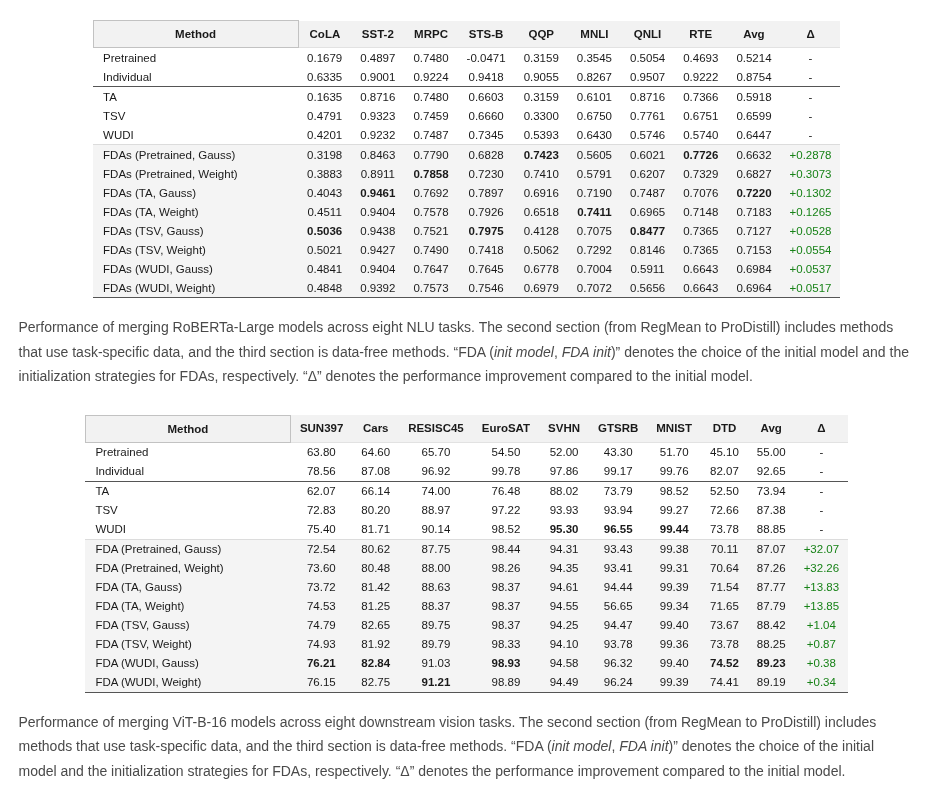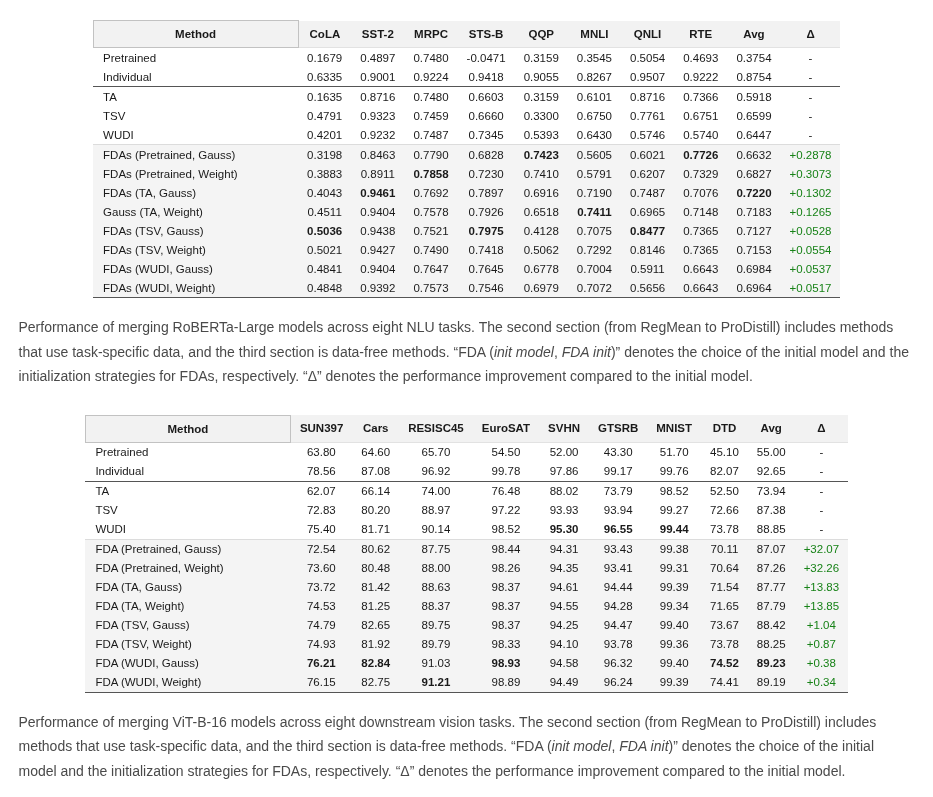--- a/index.html
+++ b/index.html
@@ -77,21 +77,21 @@
           <tr class="s1">
             <td class="method">Pretrained</td>
             <td>0.1679</td>
             <td>0.4897</td>
             <td>0.7480</td>
             <td>-0.0471</td>
             <td>0.3159</td>
             <td>0.3545</td>
             <td>0.5054</td>
             <td>0.4693</td>
-            <td>0.3754</td>
+            <td>0.5214</td>
             <td class="delta">-</td>
           </tr>
           <tr class="s1">
             <td class="method">Individual</td>
             <td>0.6335</td>
             <td>0.9001</td>
             <td>0.9224</td>
             <td>0.9418</td>
             <td>0.9055</td>
             <td>0.8267</td>
@@ -172,21 +172,21 @@
             <td>0.7692</td>
             <td>0.7897</td>
             <td>0.6916</td>
             <td>0.7190</td>
             <td>0.7487</td>
             <td>0.7076</td>
             <td class="best">0.7220</td>
             <td class="delta green">+0.1302</td>
           </tr>
           <tr class="s3">
-            <td class="method">Gauss (TA, Weight)</td>
+            <td class="method">FDAs (TA, Weight)</td>
             <td>0.4511</td>
             <td>0.9404</td>
             <td>0.7578</td>
             <td>0.7926</td>
             <td>0.6518</td>
             <td class="best">0.7411</td>
             <td>0.6965</td>
             <td>0.7148</td>
             <td>0.7183</td>
             <td class="delta green">+0.1265</td>
@@ -370,21 +370,21 @@
             <td>87.77</td>
             <td class="delta green">+13.83</td>
           </tr>
           <tr class="s3">
             <td class="method">FDA (TA, Weight)</td>
             <td>74.53</td>
             <td>81.25</td>
             <td>88.37</td>
             <td>98.37</td>
             <td>94.55</td>
-            <td>94.28</td>
+            <td>56.65</td>
             <td>99.34</td>
             <td>71.65</td>
             <td>87.79</td>
             <td class="delta green">+13.85</td>
           </tr>
           <tr class="s3">
             <td class="method">FDA (TSV, Gauss)</td>
             <td>74.79</td>
             <td>82.65</td>
             <td>89.75</td>

